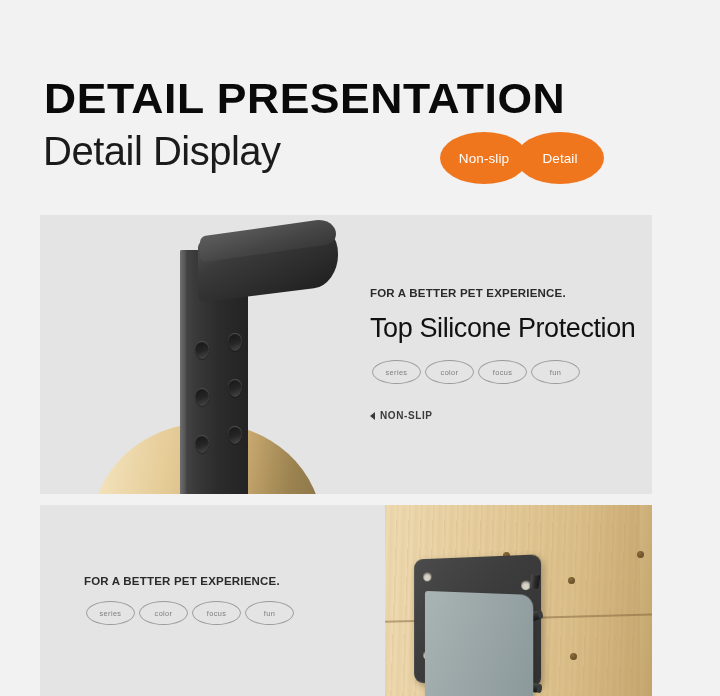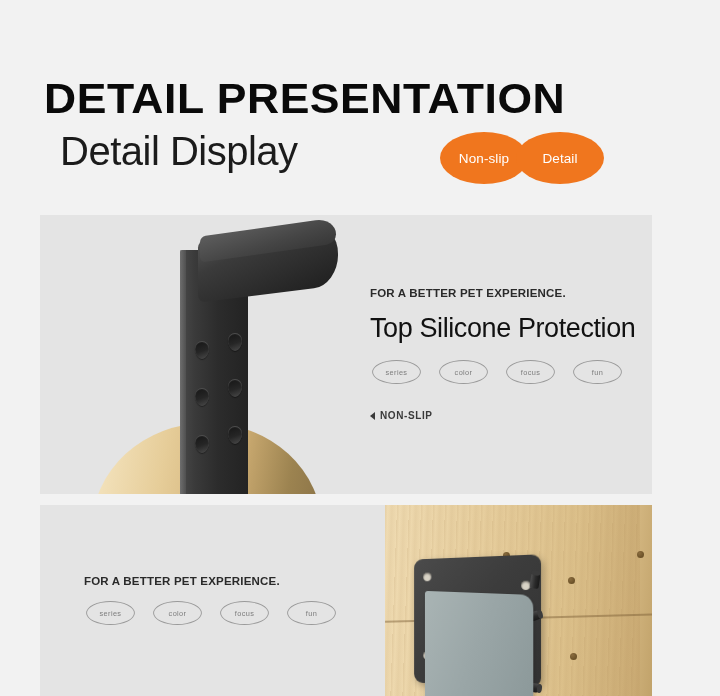--- a/index.html
+++ b/index.html
@@ -38,21 +38,20 @@
   .sub-title {
     position: absolute;
     left: 43px;
     top: 131px;
     font-size: 40px;
     font-weight: 400;
     color: #1b1b1b;
     letter-spacing: -0.5px;
     line-height: 1;
     white-space: nowrap;
-    margin-left: 17px;
   }
   .badges {
     position: absolute;
     right: 36px;
     top: 130px;
     height: 56px;
     display: flex;
     align-items: center;
   }
   .badge {
@@ -98,21 +97,21 @@
   .headline {
     font-size: 27px;
     font-weight: 400;
     color: #111111;
     letter-spacing: -0.4px;
     margin: 0 0 16px 0;
     white-space: nowrap;
   }
   .tag-row {
     display: flex;
-    gap: 14px;
+    gap: 0;
   }
   .tag {
     width: 51px;
     height: 22px;
     border: 1px solid #9a9a9a;
     border-radius: 50%;
     display: flex;
     align-items: center;
     justify-content: center;
     font-size: 8px;

